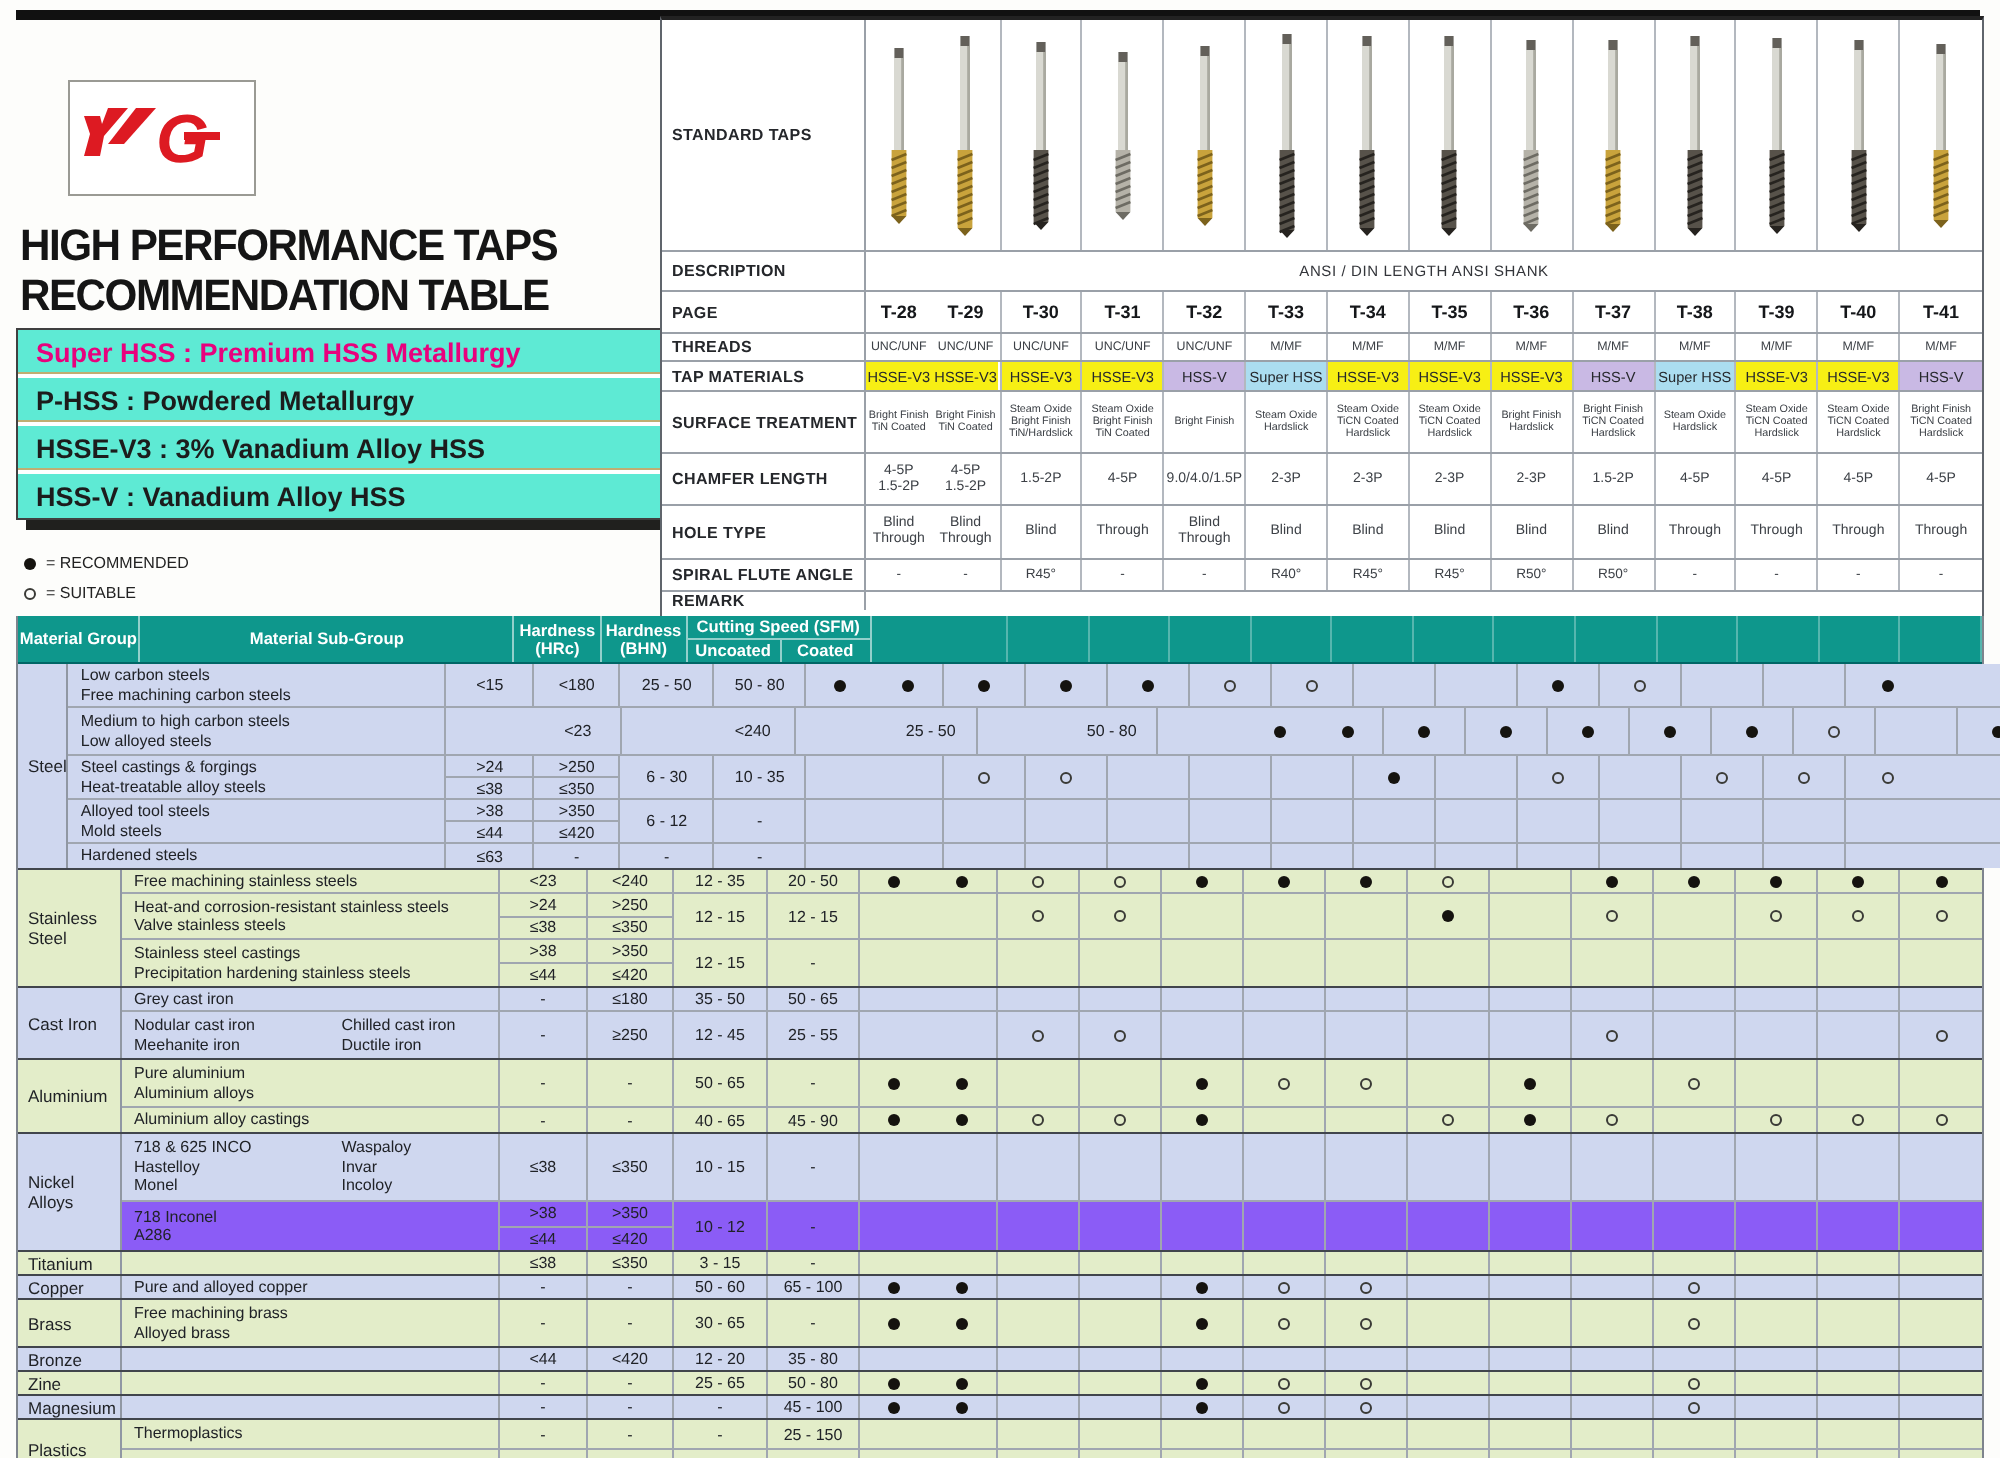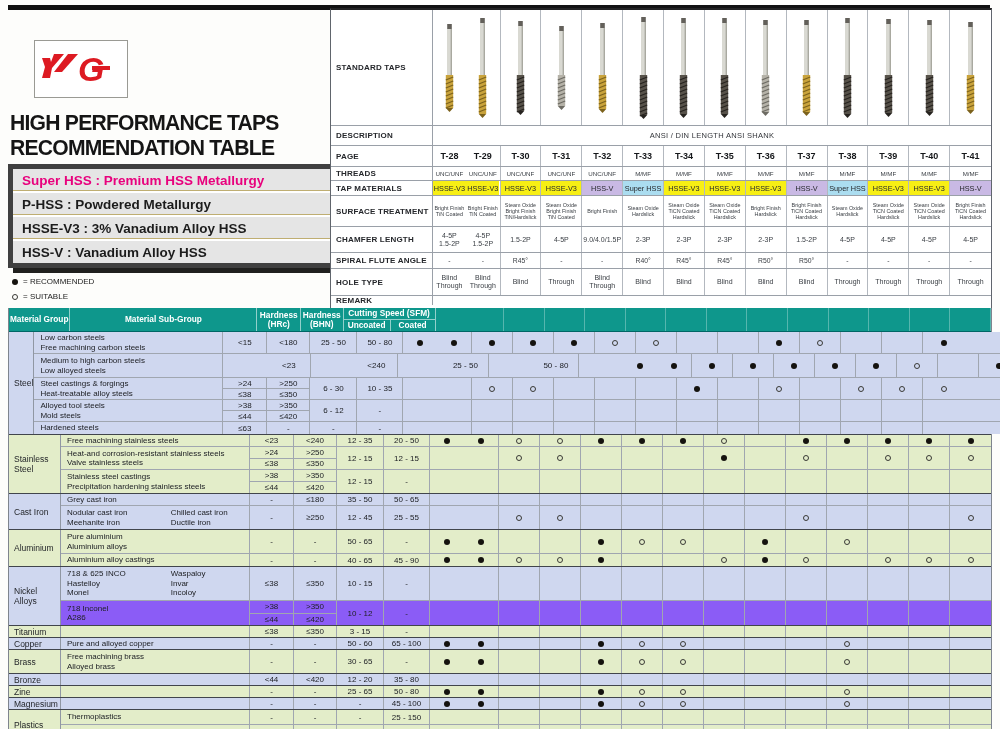--- a/index.html
+++ b/index.html
@@ -14,21 +14,21 @@
   
   #logo-box {
     position:absolute; left:34px; top:40px; width:94px; height:58px;
     border:1px solid #9a9a94; background:#fff; display:flex; align-items:center; justify-content:center;
   }
   #title { position:absolute; left:10px; top:110px; width:330px;
     font-size:22px; font-weight:900; color:#151515; line-height:25px; letter-spacing:-0.8px;
     transform:scaleX(.96); transform-origin:left top; }
   #legend-box {
     position:absolute; left:8px; top:164px; width:356px;
-    background:#e5e5e5; border:5px solid #404040; box-shadow:5px 5px 0 #20201e;
+    background:#5eead4; border:1px solid #404040; box-shadow:5px 5px 0 #20201e;
   }
   .legend-item { padding:4px 9px 3px 9px; font-size:13.5px; font-weight:bold; color:#1c1c1c;
     border-bottom:2px solid #fff; box-shadow: inset 0 -1px 0 #bfae72; }
   .legend-item:last-child { border-bottom:none; box-shadow:none; }
   #marks { position:absolute; left:12px; top:277px; font-size:8px; color:#222; }
   .mark-line { display:flex; align-items:center; gap:5px; margin-bottom:6px; }
 
   .dot-r { display:inline-block; width:6px; height:6px; border-radius:50%; background:#15130f; }
   .dot-s { display:inline-block; width:6px; height:6px; border-radius:50%; border:1px solid #3a3a36; background:transparent; }
 
@@ -626,67 +626,20 @@
         <div class="ht-cell v-chamfer" style="width: 41px;">
           <div>4-5P</div>
         </div>
         <div class="ht-cell v-chamfer" style="width: 41px;">
           <div>4-5P</div>
         </div>
         <div class="ht-cell v-chamfer" style="width: 41px;">
           <div>4-5P</div>
         </div>
       </div>
-      <div class="ht-row" style="height: 16px;">
-        <div class="ht-label">SPIRAL FLUTE ANGLE</div>
-        <div class="ht-cell ht-pair" style="width: 68px;">
-          <div class="ht-half v-spiral">
-            <div>-</div>
-          </div>
-          <div class="ht-half v-spiral">
-            <div>-</div>
-          </div>
-        </div>
-        <div class="ht-cell v-spiral" style="width: 41px;">
-          <div>R45°</div>
-        </div>
-        <div class="ht-cell v-spiral" style="width: 41px;">
-          <div>-</div>
-        </div>
-        <div class="ht-cell v-spiral" style="width: 41px;">
-          <div>-</div>
-        </div>
-        <div class="ht-cell v-spiral" style="width: 41px;">
-          <div>R40°</div>
-        </div>
-        <div class="ht-cell v-spiral" style="width: 41px;">
-          <div>R45°</div>
-        </div>
-        <div class="ht-cell v-spiral" style="width: 41px;">
-          <div>R45°</div>
-        </div>
-        <div class="ht-cell v-spiral" style="width: 41px;">
-          <div>R50°</div>
-        </div>
-        <div class="ht-cell v-spiral" style="width: 41px;">
-          <div>R50°</div>
-        </div>
-        <div class="ht-cell v-spiral" style="width: 41px;">
-          <div>-</div>
-        </div>
-        <div class="ht-cell v-spiral" style="width: 41px;">
-          <div>-</div>
-        </div>
-        <div class="ht-cell v-spiral" style="width: 41px;">
-          <div>-</div>
-        </div>
-        <div class="ht-cell v-spiral" style="width: 41px;">
-          <div>-</div>
-        </div>
-      </div>
       <div class="ht-row" style="height: 27px;">
         <div class="ht-label">HOLE TYPE</div>
         <div class="ht-cell ht-pair" style="width: 68px;">
           <div class="ht-half v-hole">
             <div>Blind</div>
             <div>Through</div>
           </div>
           <div class="ht-half v-hole">
             <div>Blind</div>
             <div>Through</div>
@@ -721,20 +674,67 @@
           <div>Through</div>
         </div>
         <div class="ht-cell v-hole" style="width: 41px;">
           <div>Through</div>
         </div>
         <div class="ht-cell v-hole" style="width: 41px;">
           <div>Through</div>
         </div>
         <div class="ht-cell v-hole" style="width: 41px;">
           <div>Through</div>
+        </div>
+      </div>
+      <div class="ht-row" style="height: 16px;">
+        <div class="ht-label">SPIRAL FLUTE ANGLE</div>
+        <div class="ht-cell ht-pair" style="width: 68px;">
+          <div class="ht-half v-spiral">
+            <div>-</div>
+          </div>
+          <div class="ht-half v-spiral">
+            <div>-</div>
+          </div>
+        </div>
+        <div class="ht-cell v-spiral" style="width: 41px;">
+          <div>R45°</div>
+        </div>
+        <div class="ht-cell v-spiral" style="width: 41px;">
+          <div>-</div>
+        </div>
+        <div class="ht-cell v-spiral" style="width: 41px;">
+          <div>-</div>
+        </div>
+        <div class="ht-cell v-spiral" style="width: 41px;">
+          <div>R40°</div>
+        </div>
+        <div class="ht-cell v-spiral" style="width: 41px;">
+          <div>R45°</div>
+        </div>
+        <div class="ht-cell v-spiral" style="width: 41px;">
+          <div>R45°</div>
+        </div>
+        <div class="ht-cell v-spiral" style="width: 41px;">
+          <div>R50°</div>
+        </div>
+        <div class="ht-cell v-spiral" style="width: 41px;">
+          <div>R50°</div>
+        </div>
+        <div class="ht-cell v-spiral" style="width: 41px;">
+          <div>-</div>
+        </div>
+        <div class="ht-cell v-spiral" style="width: 41px;">
+          <div>-</div>
+        </div>
+        <div class="ht-cell v-spiral" style="width: 41px;">
+          <div>-</div>
+        </div>
+        <div class="ht-cell v-spiral" style="width: 41px;">
+          <div>-</div>
         </div>
       </div>
       <div class="ht-row" style="height: 12px; flex-direction: column;">
         <div class="ht-label">REMARK</div>
         <div class="ht-cell ht-pair" style="width: 68px;">
           <div class="ht-half "></div>
           <div class="ht-half "></div>
         </div>
         <div class="ht-cell " style="width: 41px;"></div>
         <div class="ht-cell " style="width: 41px;"></div>

